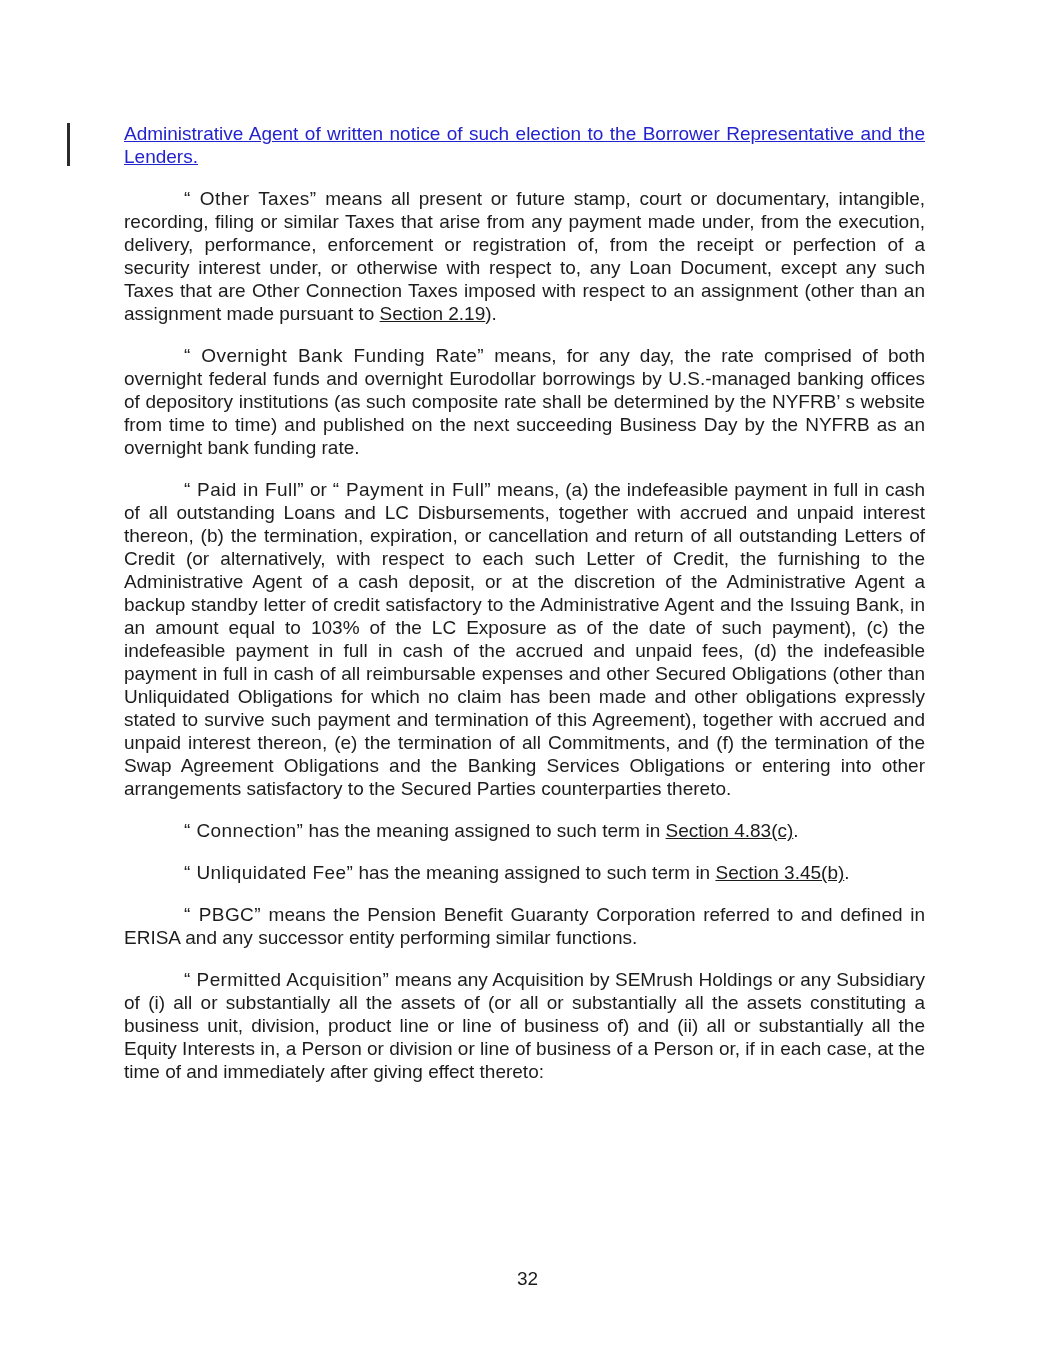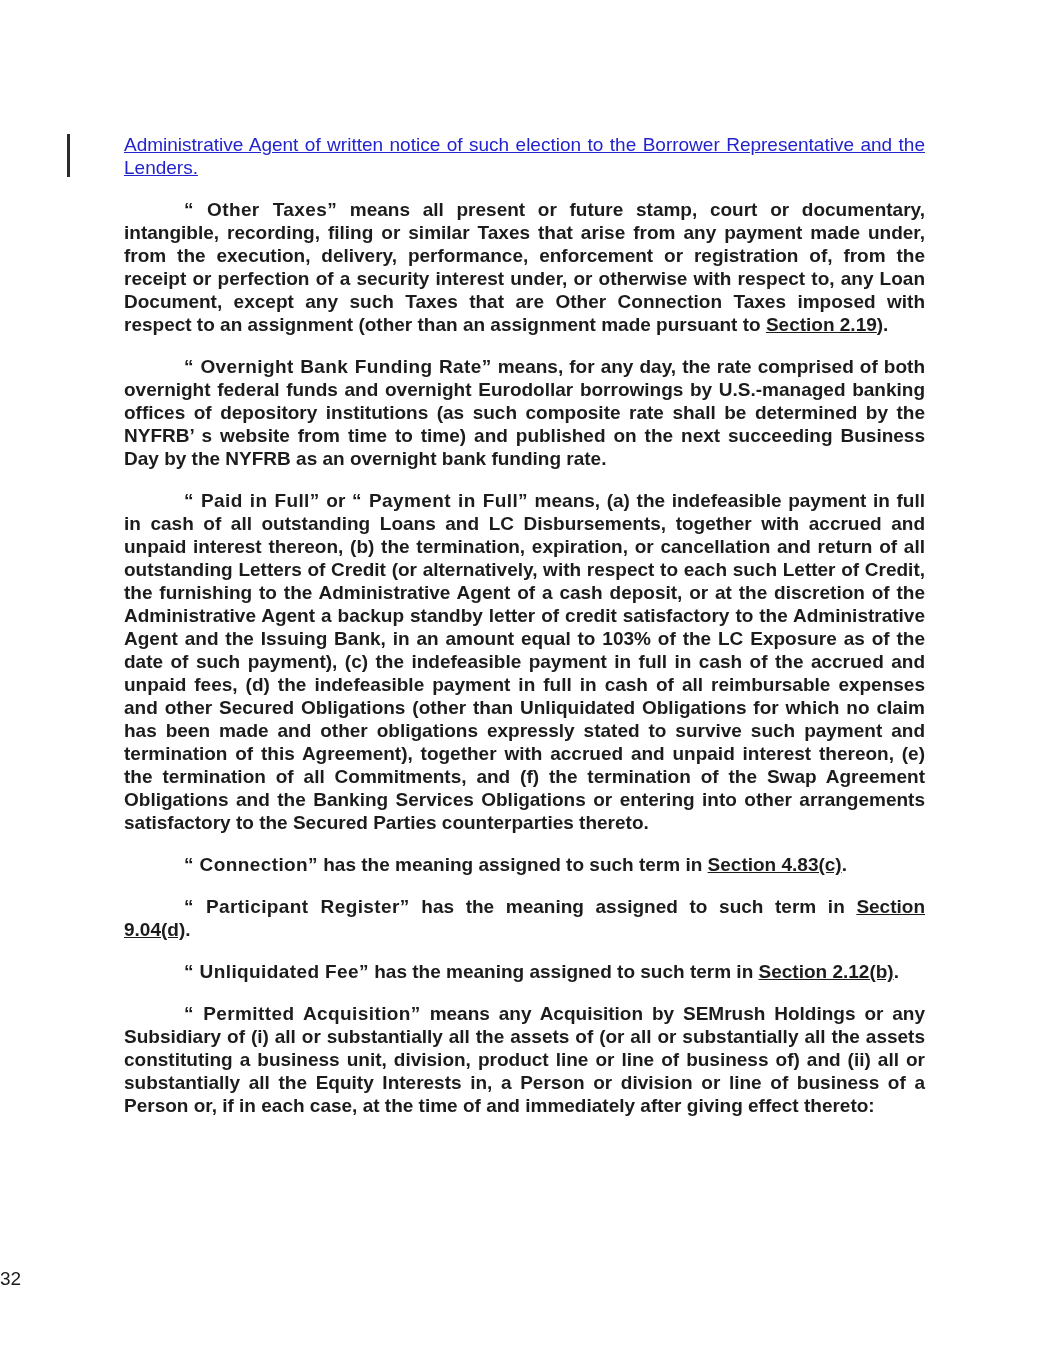--- a/index.html
+++ b/index.html
@@ -18,26 +18,25 @@
   .page-content {
     position: absolute;
     left: 124px;
     top: 122px;
     width: 801px;
     font-size: 19px;
     line-height: 23px;
     text-align: justify;
   }
   p.para {
-    margin: 11px 0 19px 0;
+    margin: 0 0 19px 0;
     position: relative;
   }
   p.indent {
     text-indent: 60px;
-    font-weight: bold;
   }
   .term {
     letter-spacing: 0.4px;
   }
   .u {
     text-decoration: underline;
   }
   .ins {
     color: #2323cd;
   }
@@ -61,44 +60,45 @@
   p.one-line .change-bar {
     top: 0;
     bottom: auto;
     height: 26px;
   }
   .page-number {
     position: absolute;
     top: 1268px;
     left: 0;
     width: 1055px;
+    text-align: center;
     font-size: 19px;
     color: #1c1c1c;
   }
 </style>
 </head>
 <body>
 
 <div class="page-content">
 
   <p class="para ins"><span class="change-bar"></span><span class="ins-single">Administrative Agent of written notice of such election to the Borrower Representative and the Lenders.</span></p>
 
   <p class="para indent"><span class="term">“ Other Taxes”</span><span> means all present or future stamp, court or documentary, intangible, recording, filing or similar Taxes that arise from any payment made under, from the execution, delivery, performance, enforcement or registration of, from the receipt or perfection of a security interest under, or otherwise with respect to, any Loan Document, except any such Taxes that are Other Connection Taxes imposed with respect to an assignment (other than an assignment made pursuant to </span><span class="u">Section 2.19</span><span>).</span></p>
 
   <p class="para indent"><span class="term">“ Overnight Bank Funding Rate”</span><span> means, for any day, the rate comprised of both overnight federal funds and overnight Eurodollar borrowings by U.S.-managed banking offices of depository institutions (as such composite rate shall be determined by the NYFRB’ s website from time to time) and published on the next succeeding Business Day by the NYFRB as an overnight bank funding rate.</span></p>
 
   <p class="para indent"><span class="term">“ Paid in Full”</span><span> or </span><span class="term">“ Payment in Full”</span><span> means, (a) the indefeasible payment in full in cash of all outstanding Loans and LC Disbursements, together with accrued and unpaid interest thereon, (b) the termination, expiration, or cancellation and return of all outstanding Letters of Credit (or alternatively, with respect to each such Letter of Credit, the furnishing to the Administrative Agent of a cash deposit, or at the discretion of the Administrative Agent a backup standby letter of credit satisfactory to the Administrative Agent and the Issuing Bank, in an amount equal to 103% of the LC Exposure as of the date of such payment), (c) the indefeasible payment in full in cash of the accrued and unpaid fees, (d) the indefeasible payment in full in cash of all reimbursable expenses and other Secured Obligations (other than Unliquidated Obligations for which no claim has been made and other obligations expressly stated to survive such payment and termination of this Agreement), together with accrued and unpaid interest thereon, (e) the termination of all Commitments, and (f) the termination of the Swap Agreement Obligations and the Banking Services Obligations or entering into other arrangements satisfactory to the Secured Parties counterparties thereto.</span></p>
 
   <p class="para indent"><span class="term">“ Connection”</span><span> has the meaning assigned to such term in </span><span class="u">Section 4.83(c)</span><span>.</span></p>
 
-  <p class="para indent"><span class="term">“ Participant Register”</span><span> has the meaning assigned to such term in </span><span class="u">Section 9.04(d)</span><span>.</span></p>
 
-  <p class="para indent"><span class="term">“ Unliquidated Fee”</span><span> has the meaning assigned to such term in </span><span class="u">Section 2.12(b)</span><span>.</span></p>
+  <p class="para indent"><span class="term">“ Unliquidated Fee”</span><span> has the meaning assigned to such term in </span><span class="u">Section 3.45(b)</span><span>.</span></p>
 
 
 
+  <p class="para indent"><span class="term">“ PBGC”</span><span> means the Pension Benefit Guaranty Corporation referred to and defined in ERISA and any successor entity performing similar functions.</span></p>
 
 
   <p class="para indent"><span class="term">“ Permitted Acquisition”</span><span> means any Acquisition by SEMrush Holdings or any Subsidiary of (i) all or substantially all the assets of (or all or substantially all the assets constituting a business unit, division, product line or line of business of) and (ii) all or substantially all the Equity Interests in, a Person or division or line of business of a Person or, if in each case, at the time of and immediately after giving effect thereto:</span></p>
 
 </div>
 
 <div class="page-number">32</div>
 
 </body></html>

